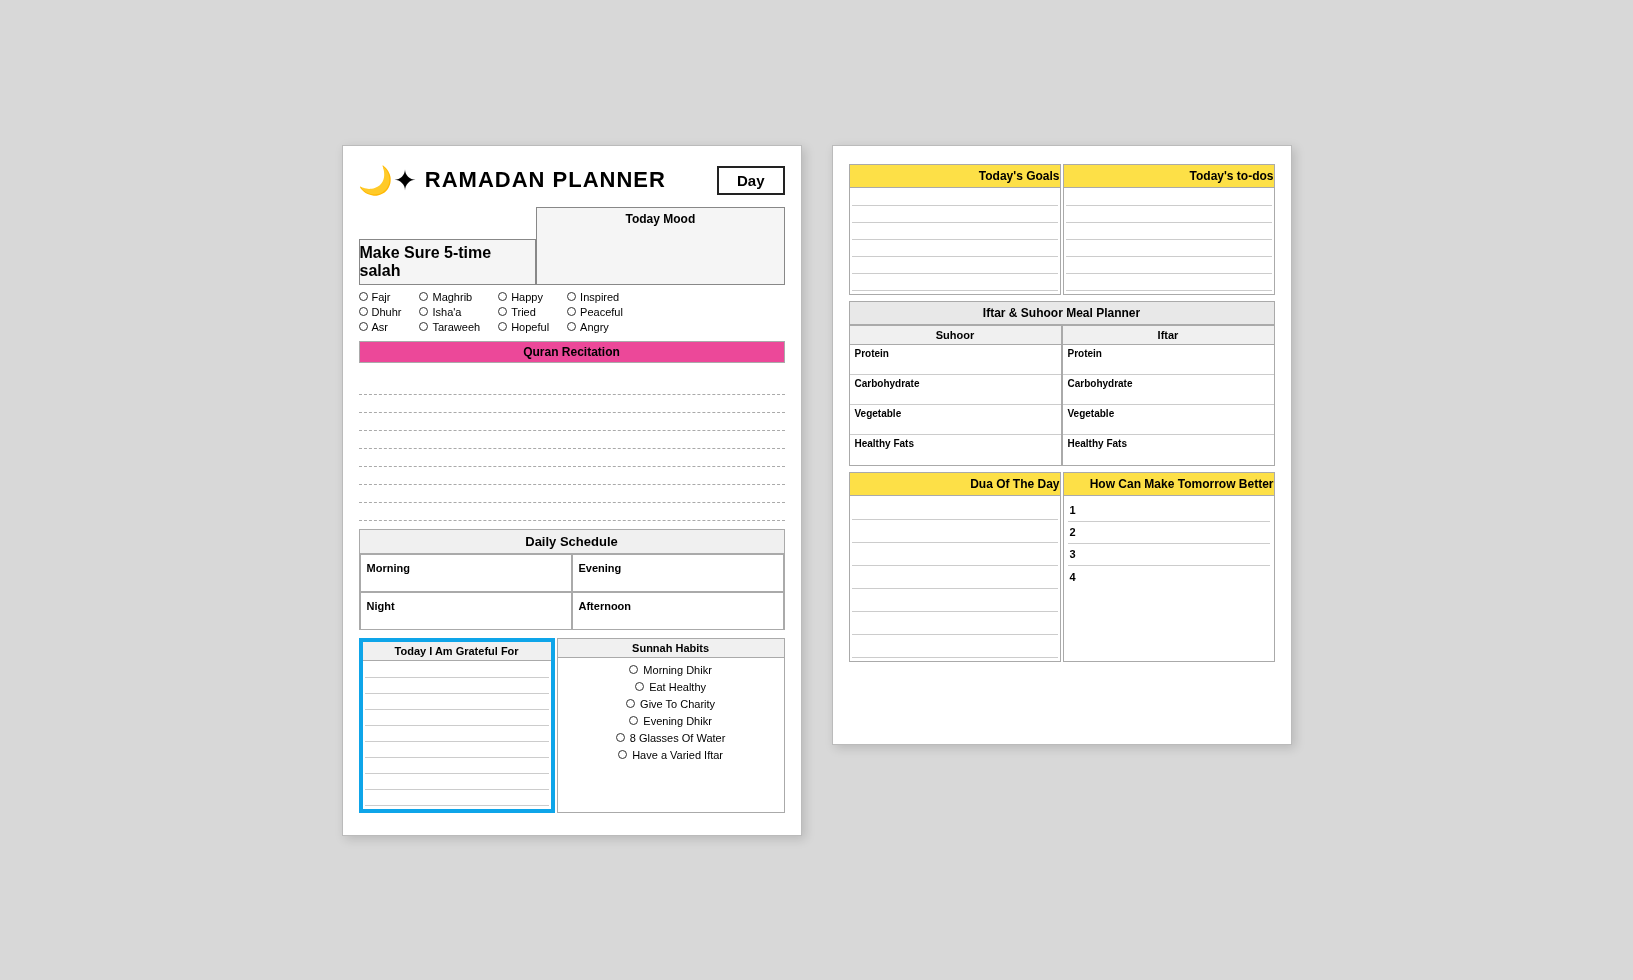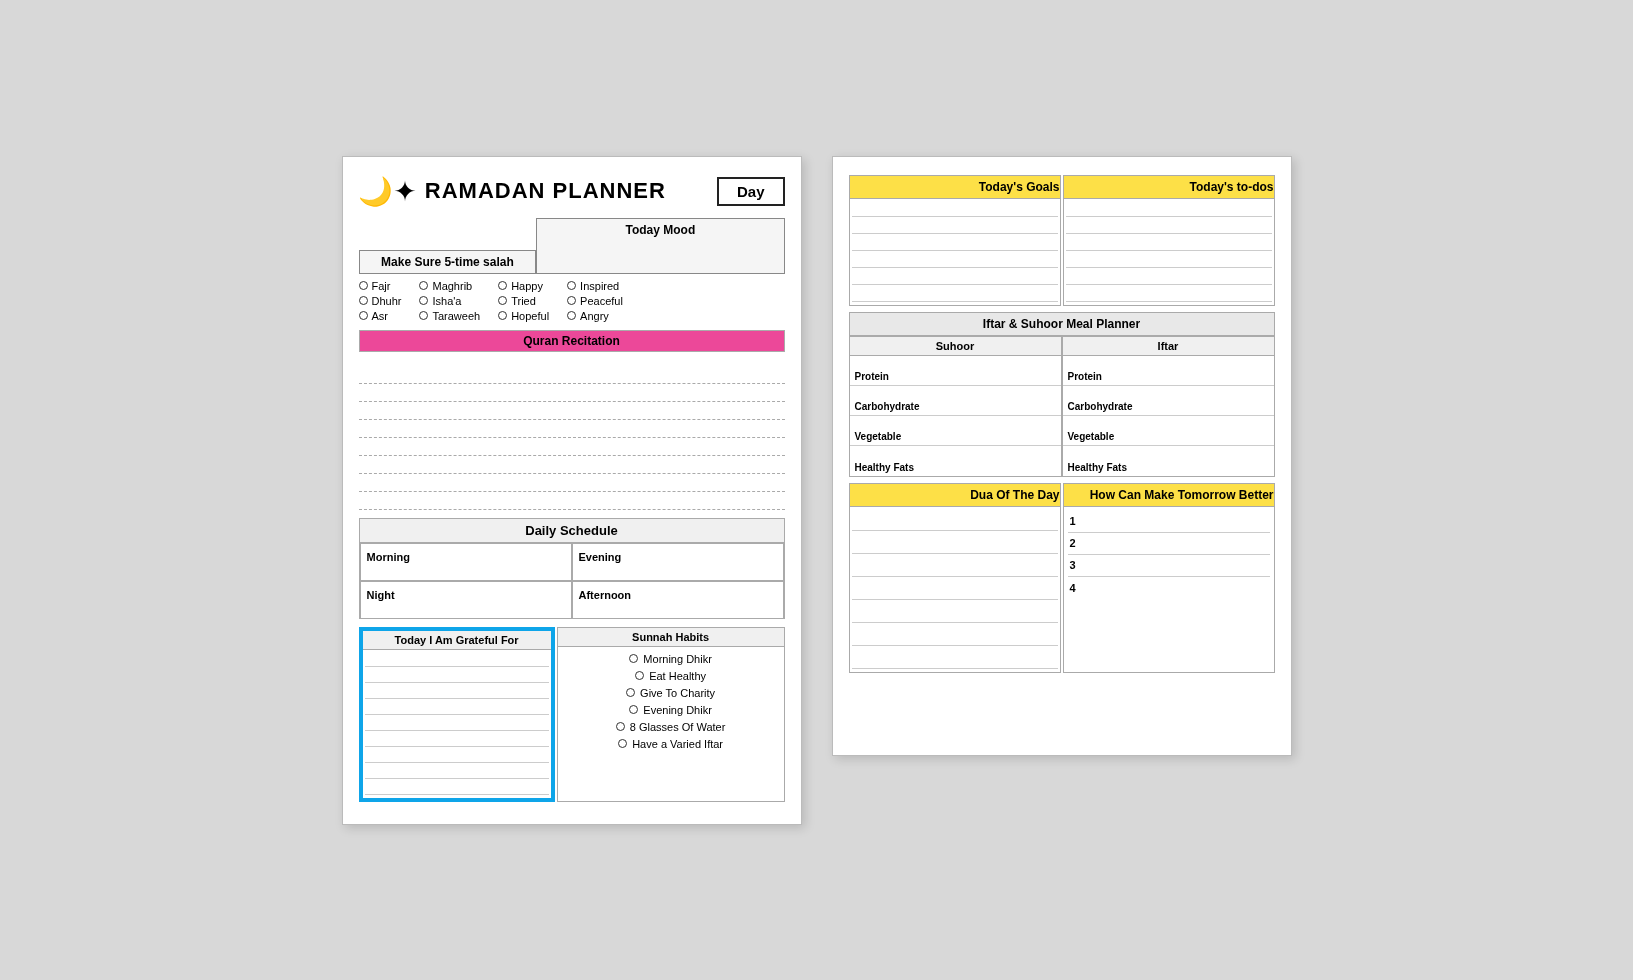--- a/index.html
+++ b/index.html
@@ -52,23 +52,22 @@
       font-size: 15px;
     }
     .salah-mood-row {
       display: flex;
       gap: 0;
       margin-bottom: 6px;
     }
     .salah-box {
       border: 1px solid #888;
       flex: 1;
-      text-align: center;
-      font-weight: bold;
-      font-size: 12px;
+      font-weight: bold;
+      font-size: 16px;
       padding: 4px 0;
       background: #f5f5f5;
       margin-top: 32px;
     }
     .mood-box {
       border: 1px solid #888;
       flex: 1.4;
       text-align: center;
       font-weight: bold;
       font-size: 12px;
@@ -229,21 +228,21 @@
       flex: 1;
       border: 1px solid #aaa;
       border-top: none;
     }
     .meal-row {
       border-bottom: 1px solid #ccc;
       min-height: 30px;
       padding: 3px 5px;
       font-size: 10px;
       display: flex;
-      align-items: flex-end;
+      align-items: flex-start;
     }
     .meal-row:last-child { border-bottom: none; }
     .meal-label {
       font-weight: bold;
       font-size: 10px;
       min-width: 55px;
     }
     .bottom-row {
       display: flex;
       gap: 0;

